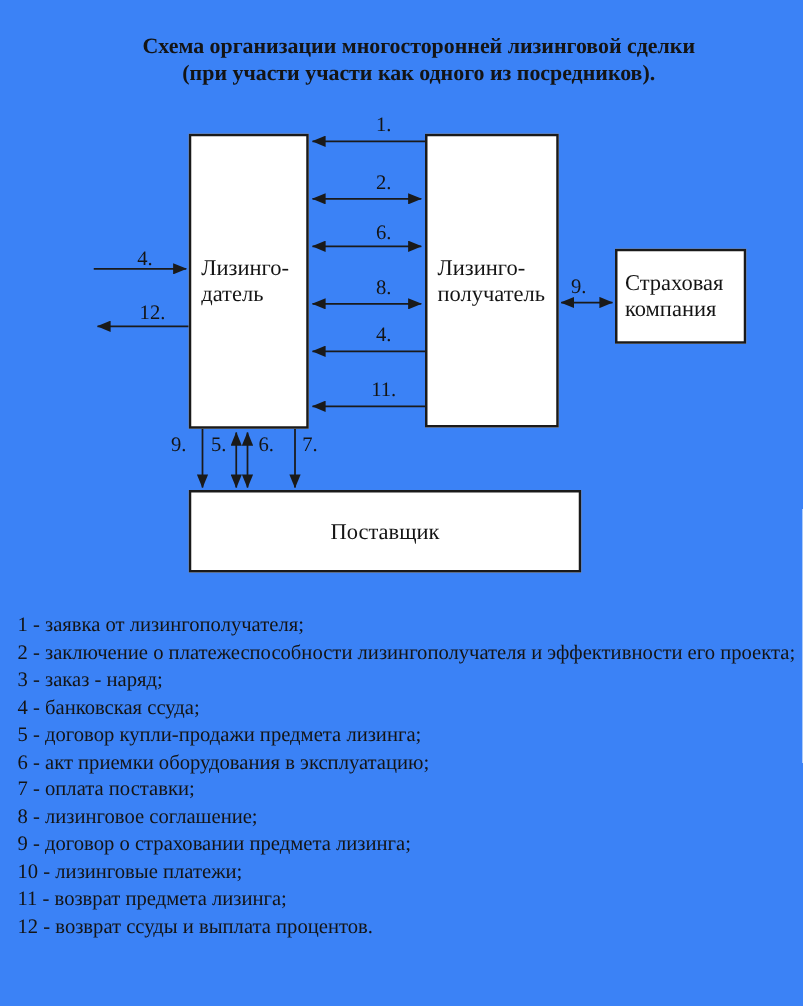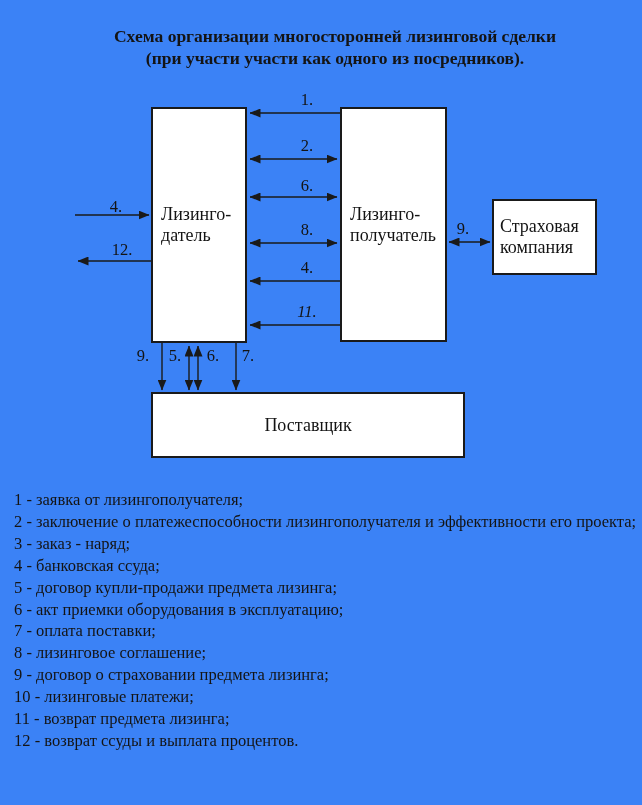--- a/index.html
+++ b/index.html
@@ -86,21 +86,21 @@
   </div>
   <div class="node centered" id="node-supplier">
     <span class="lbl">Поставщик</span>
   </div>
 
   <span class="alabel" style="left:292px; top:91px;">1.</span>
   <span class="alabel" style="left:292px; top:137px;">2.</span>
   <span class="alabel" style="left:292px; top:177px;">6.</span>
   <span class="alabel" style="left:292px; top:221px;">8.</span>
   <span class="alabel" style="left:292px; top:259px;">4.</span>
-  <span class="alabel" style="left:292px; top:303px;font-style:italic;">11.</span>
+  <span class="alabel" style="left:292px; top:303px;">11.</span>
   <span class="alabel" style="left:101px; top:198px;">4.</span>
   <span class="alabel" style="left:107px; top:241px;">12.</span>
   <span class="alabel" style="left:448px; top:220px;">9.</span>
   <span class="alabel" style="left:128px; top:347px;">9.</span>
   <span class="alabel" style="left:160px; top:347px;">5.</span>
   <span class="alabel" style="left:198px; top:347px;">6.</span>
   <span class="alabel" style="left:233px; top:347px;">7.</span>
 
   <div class="legend">
     <div>1 - заявка от лизингополучателя;</div>

